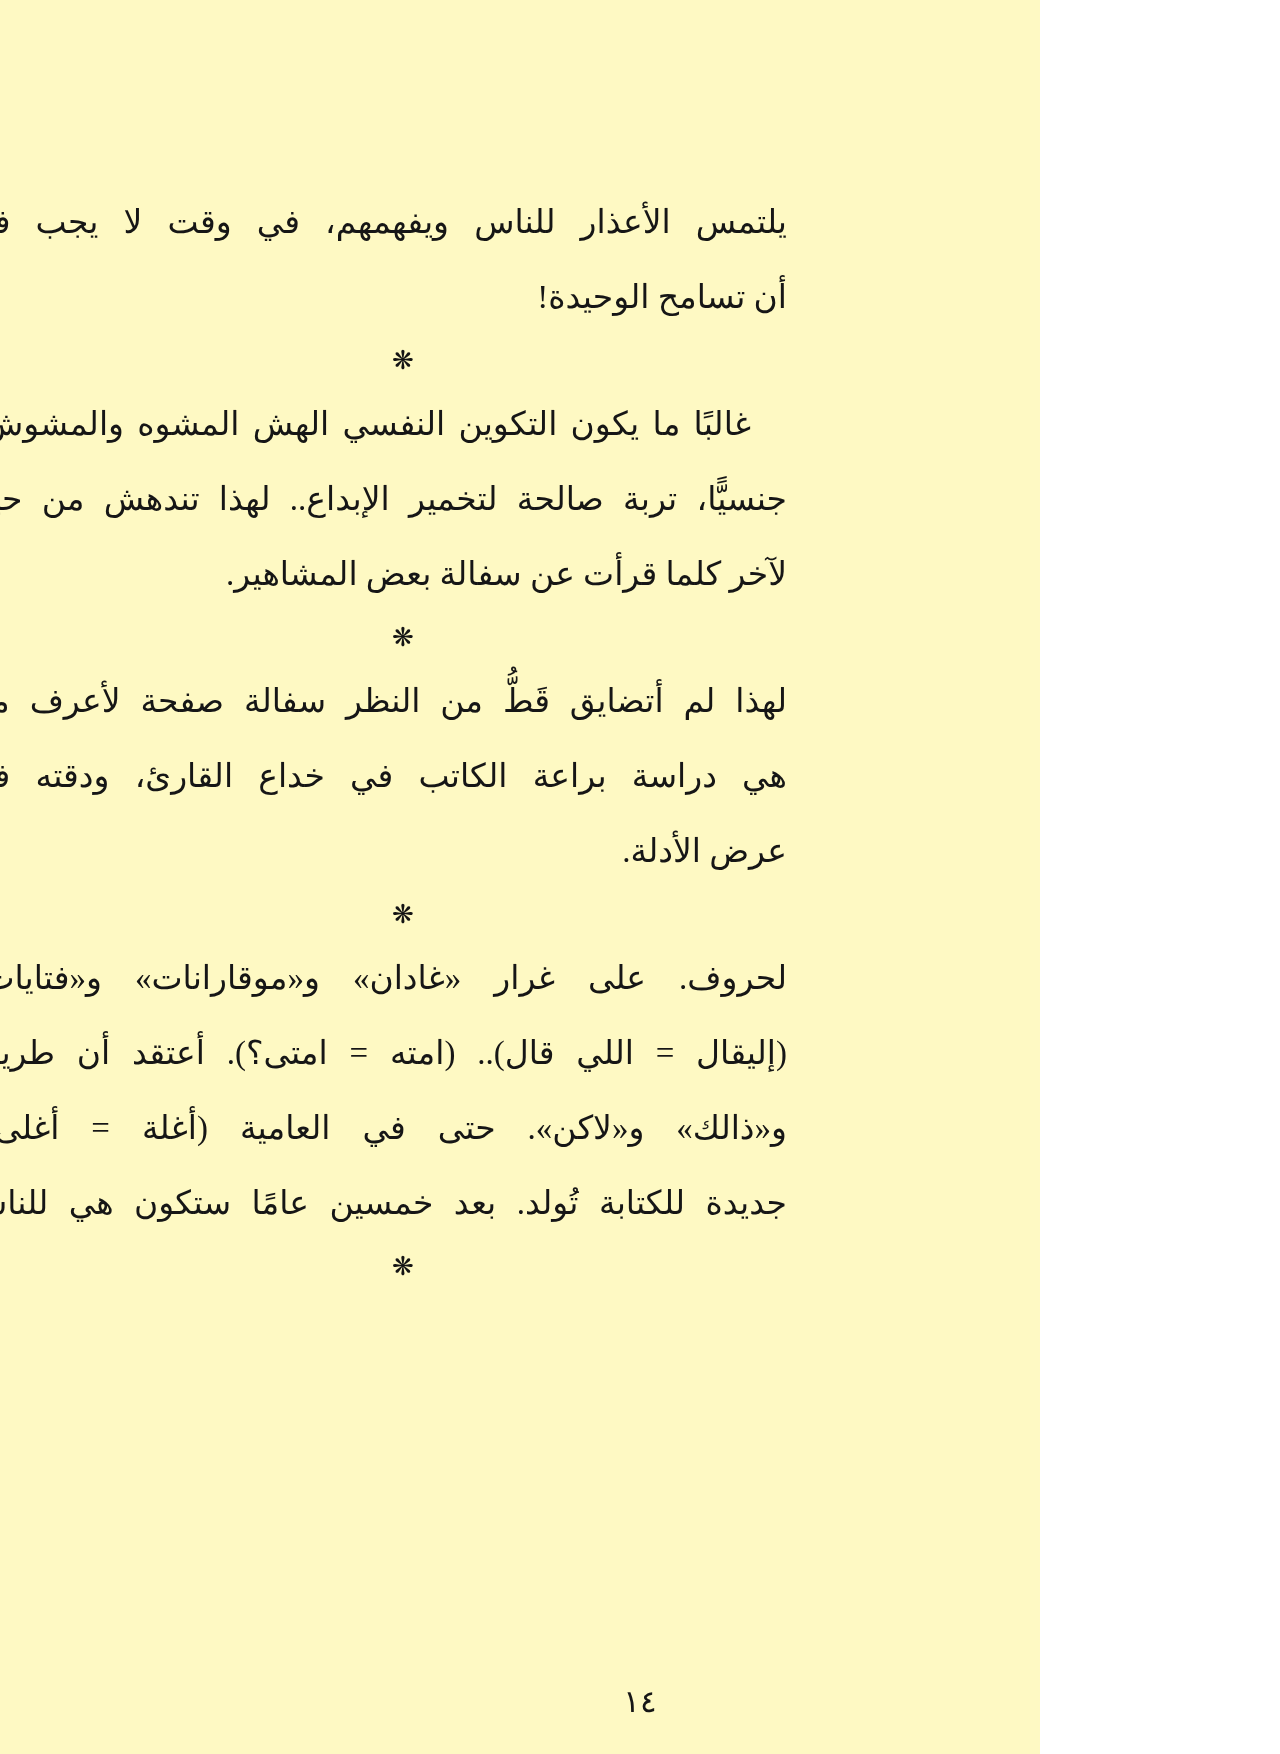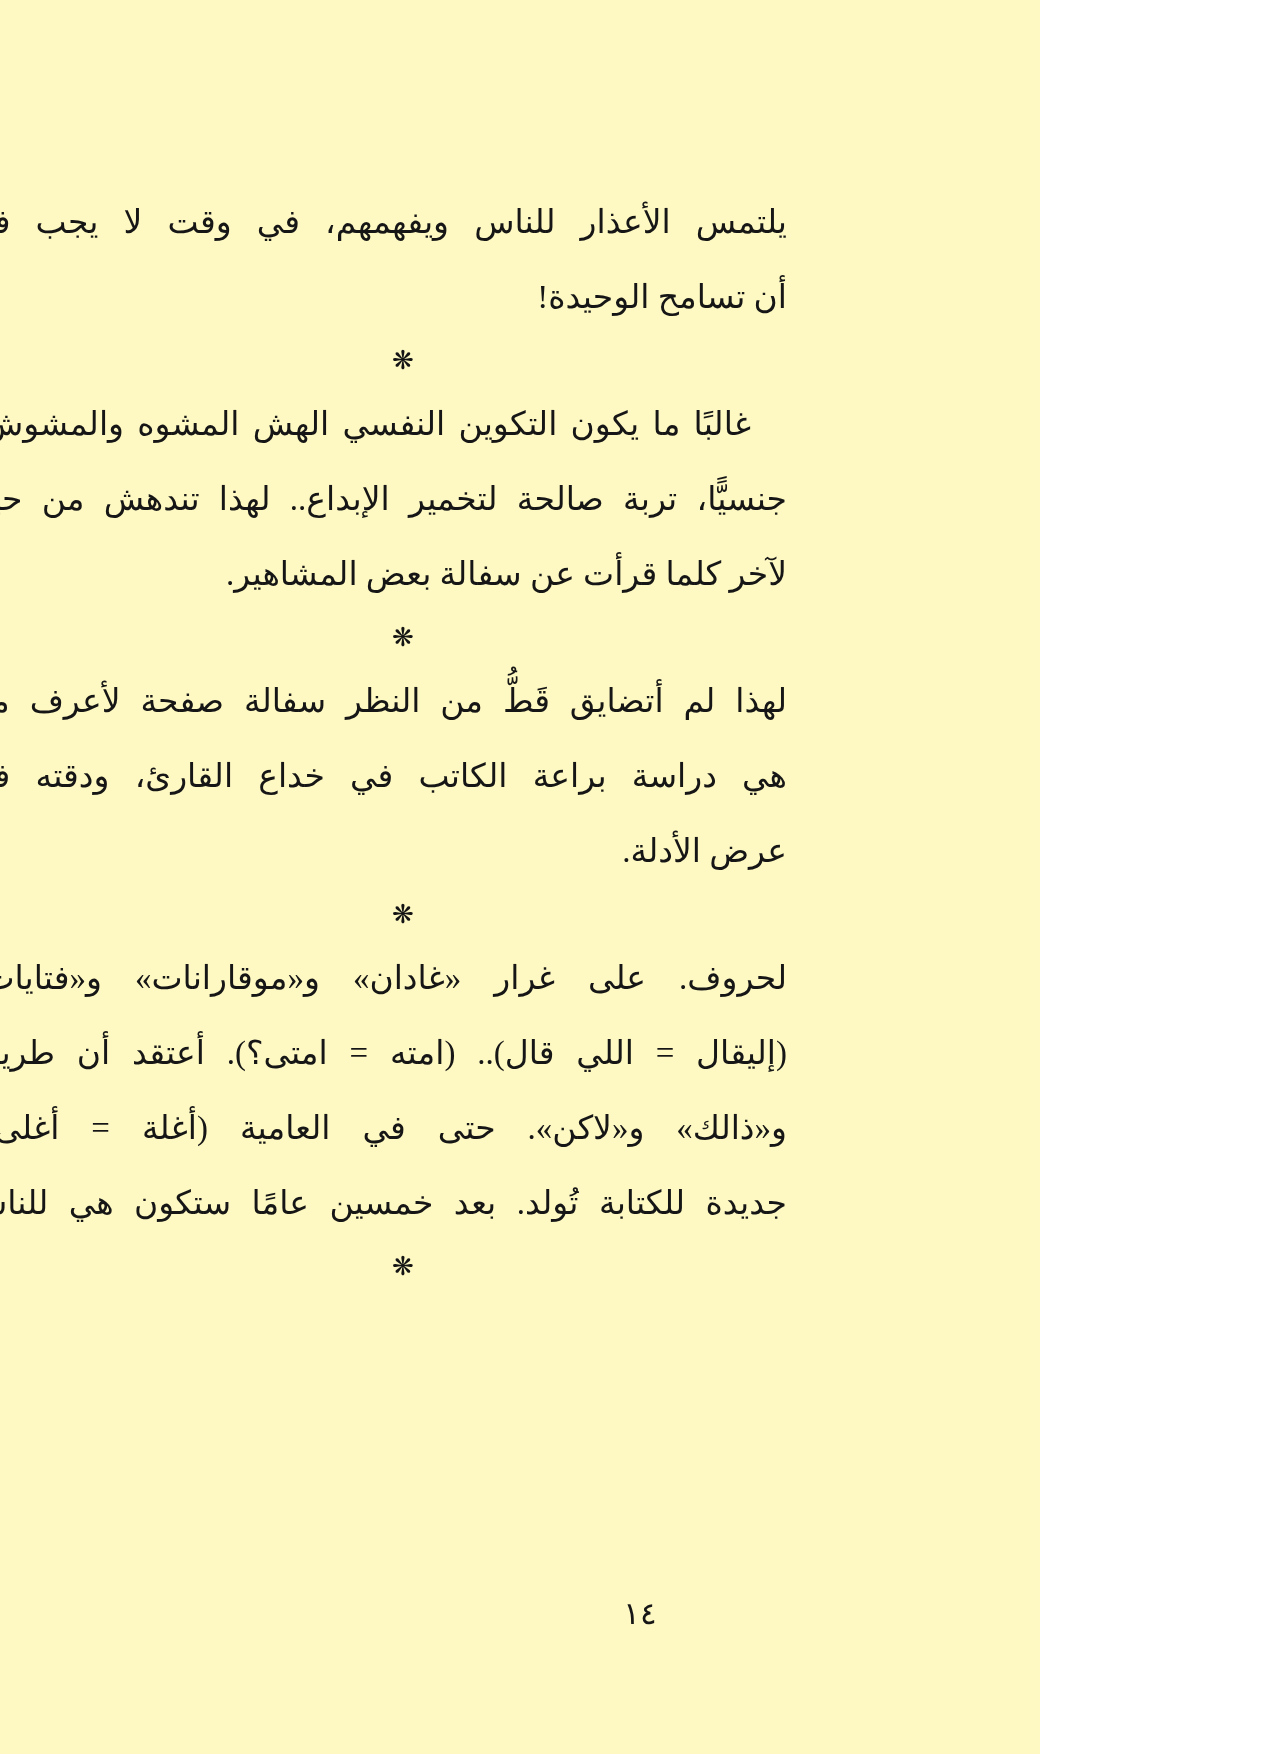--- a/index.html
+++ b/index.html
@@ -43,21 +43,21 @@
   .sep {
     height: 52px;
     line-height: 52px;
     text-align: center;
     font-size: 26px;
     transform: translateX(26px);
     color: #141414;
   }
   .page-number {
     position: absolute;
-    top: 1592px;
+    top: 1680px;
     left: 0;
     width: 1280px;
     text-align: center;
     font-size: 31px;
     line-height: 44px;
     direction: rtl;
     color: #161616;
   }
 </style>
 </head>

